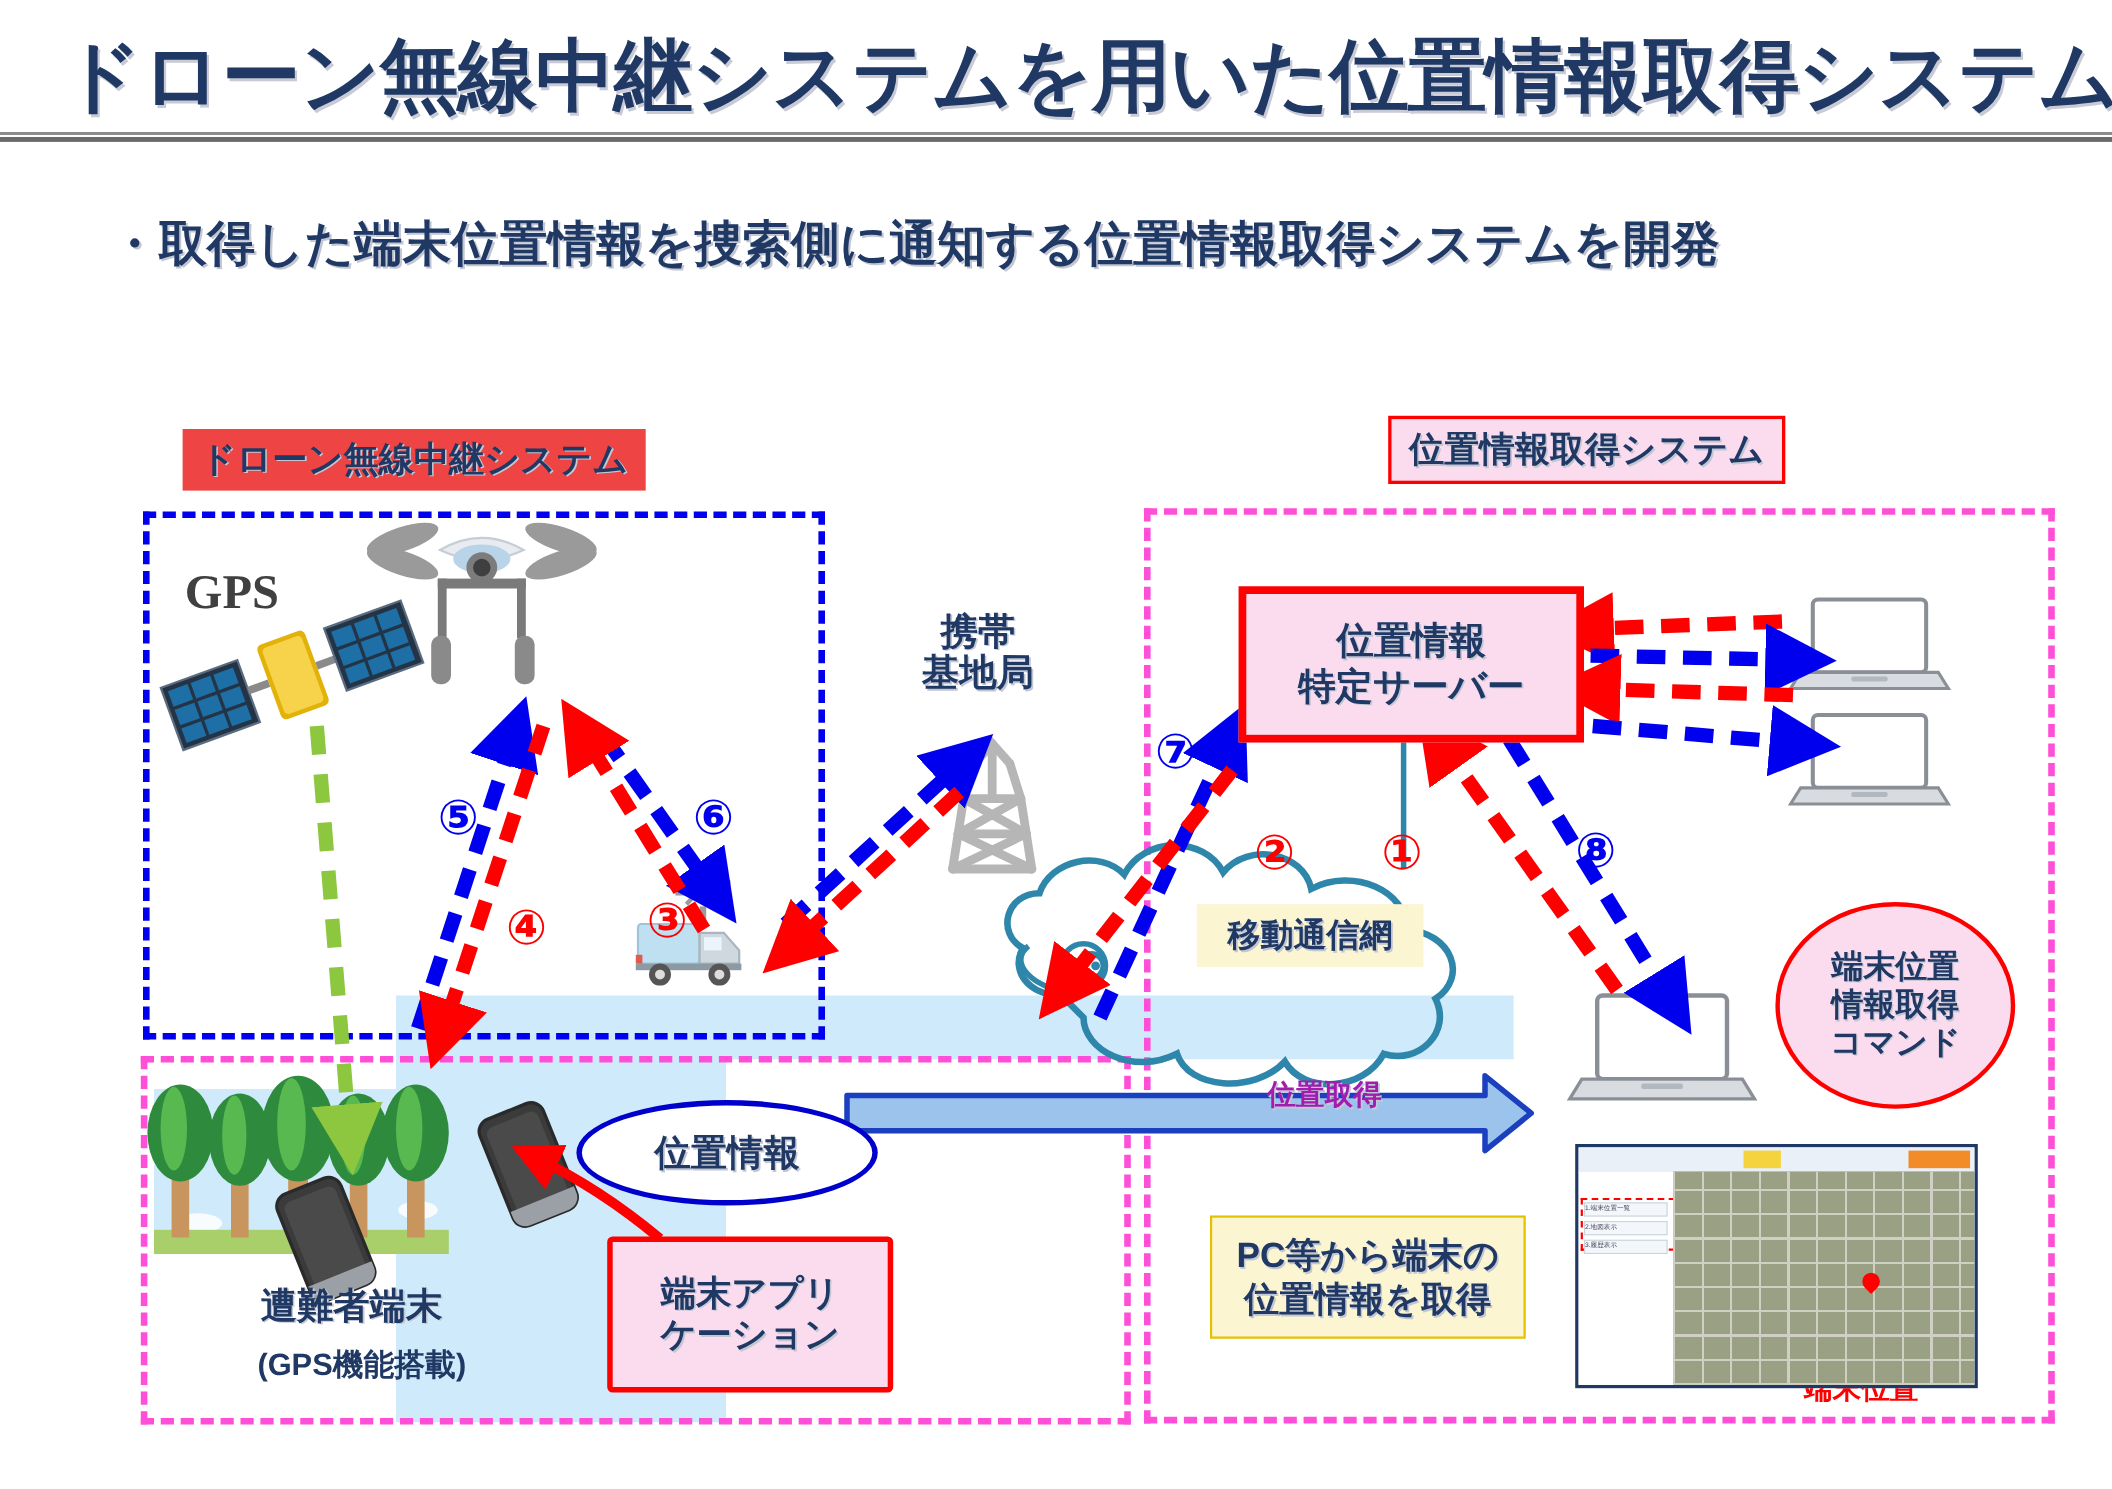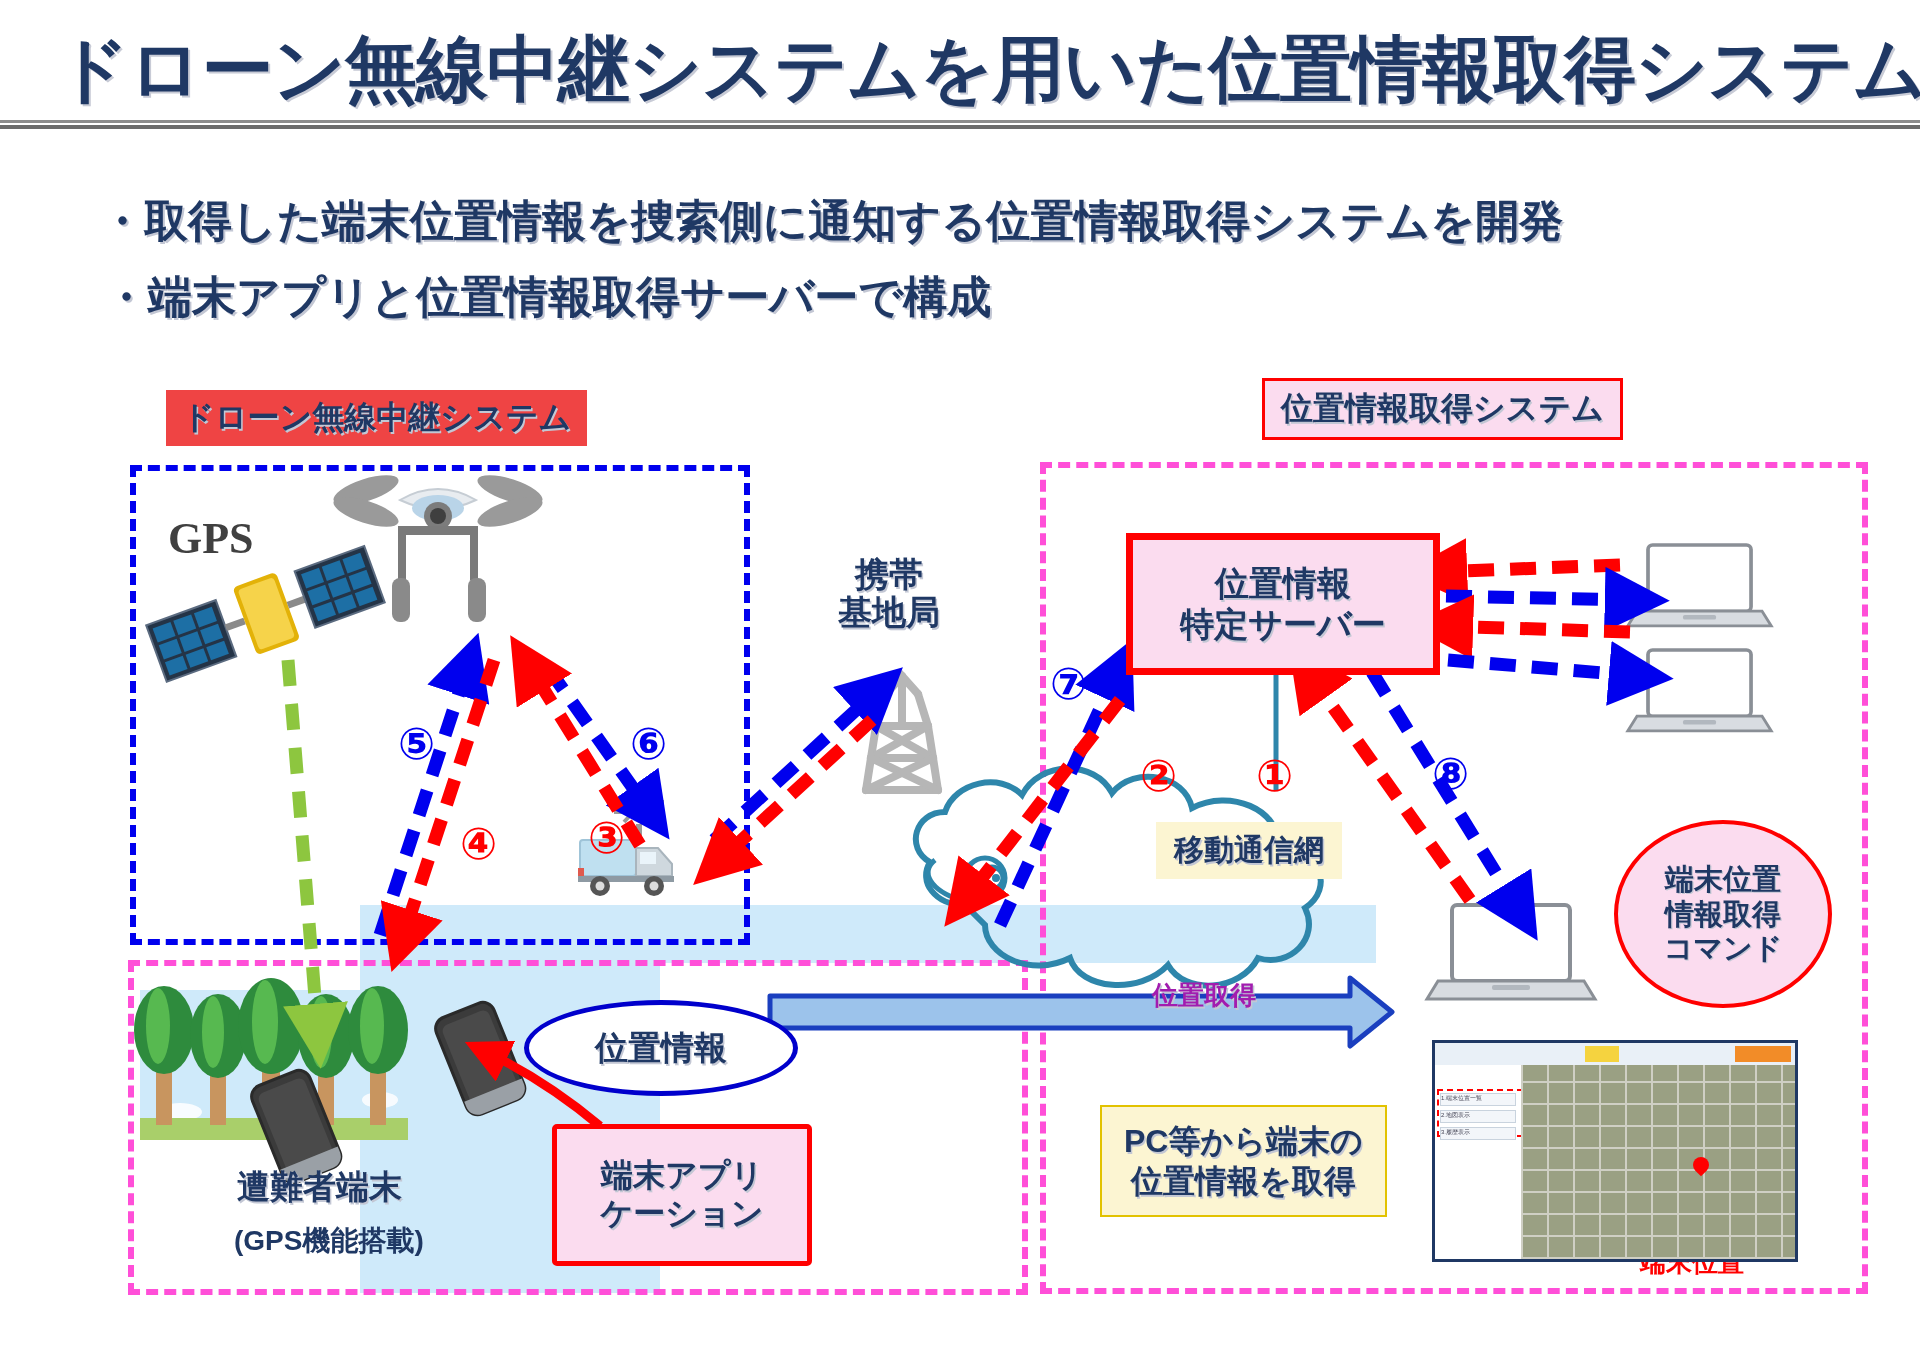--- a/index.html
+++ b/index.html
@@ -74,21 +74,21 @@
   .lbl-shoudan{left:237px;top:1165px;font-size:33px;font-weight:bold;color:#1F3864;text-shadow:1.5px 1.5px 0 #c3c7d4;}
   .lbl-gpsfn{left:234px;top:1222px;font-size:28px;font-weight:bold;color:#1F3864;}
   .lbl-ichishutoku{left:1152px;top:978px;font-size:26px;font-weight:bold;color:#a21caf;text-shadow:1.5px 1.5px 0 #c3c7d4;}
   .lbl-tanmatsu-ichi{left:1640px;top:1245px;font-size:26px;font-weight:bold;color:#FF0000;}
 
   
   .note-yellow{
     position:absolute;background:#FCF5D2;color:#1F3864;font-weight:bold;
     white-space:nowrap;text-shadow:1.5px 1.5px 0 #c3c7d4;
   }
-  .note-mobile{left:1156px;top:822px;font-size:30px;padding:8px 18px;}
+  .note-mobile{left:1088px;top:822px;font-size:30px;padding:8px 28px;}
   .note-pc{left:1100px;top:1105px;font-size:32px;padding:14px 22px;line-height:1.25;
            border:2px solid #E2C200;text-align:center;}
 
   
   .ellipse-blue{
     position:absolute;left:524px;top:1000px;width:264px;height:86px;
     border:5px solid #0000CC;border-radius:50%;background:#fff;
     display:flex;align-items:center;justify-content:center;
     font-size:33px;font-weight:bold;color:#1F3864;text-shadow:1.5px 1.5px 0 #c3c7d4;
   }
@@ -148,21 +148,20 @@
 </style>
 </head>
 <body>
 
 <div class="slide">
 
   <div class="title">ドローン無線中継システムを用いた位置情報取得システム</div>
   <div class="title-rule"></div>
 
   <div class="bullet b1">・取得した端末位置情報を捜索側に通知する位置情報取得システムを開発</div>
-  <div class="bullet b2">・端末アプリと位置情報取得サーバーで構成</div>
 
   <div class="lightblue-band2"></div>
   <div class="lightblue-band"></div>
 
   <div class="region region-blue"></div>
   <div class="region region-magenta"></div>
   <div class="region region-pink"></div>
   <div class="region-pink-top"></div>
 
   <div class="chip chip-left">ドローン無線中継システム</div>

